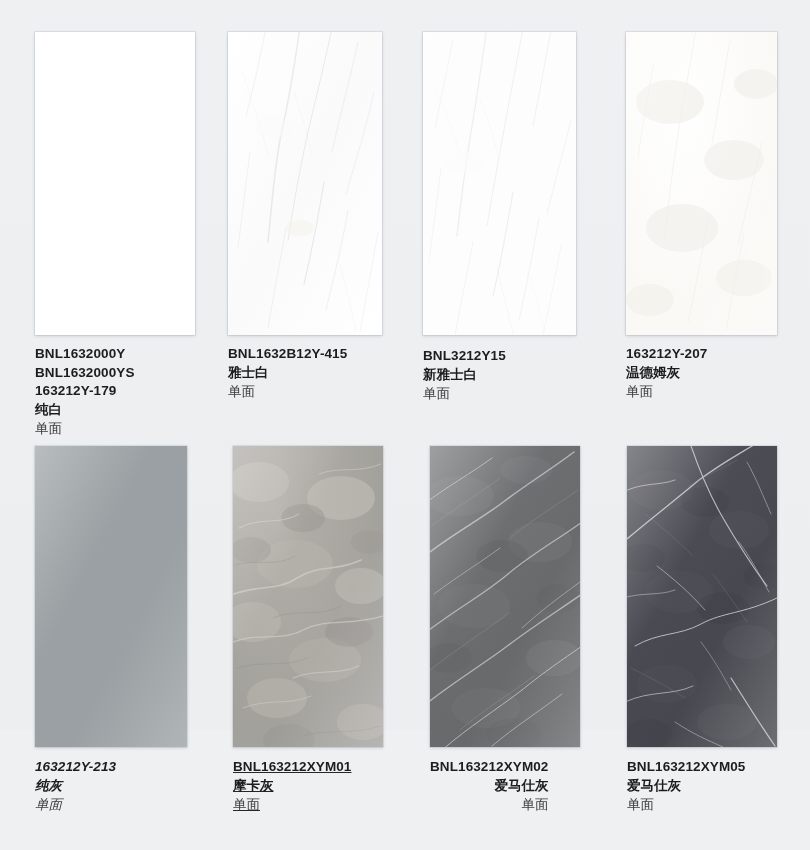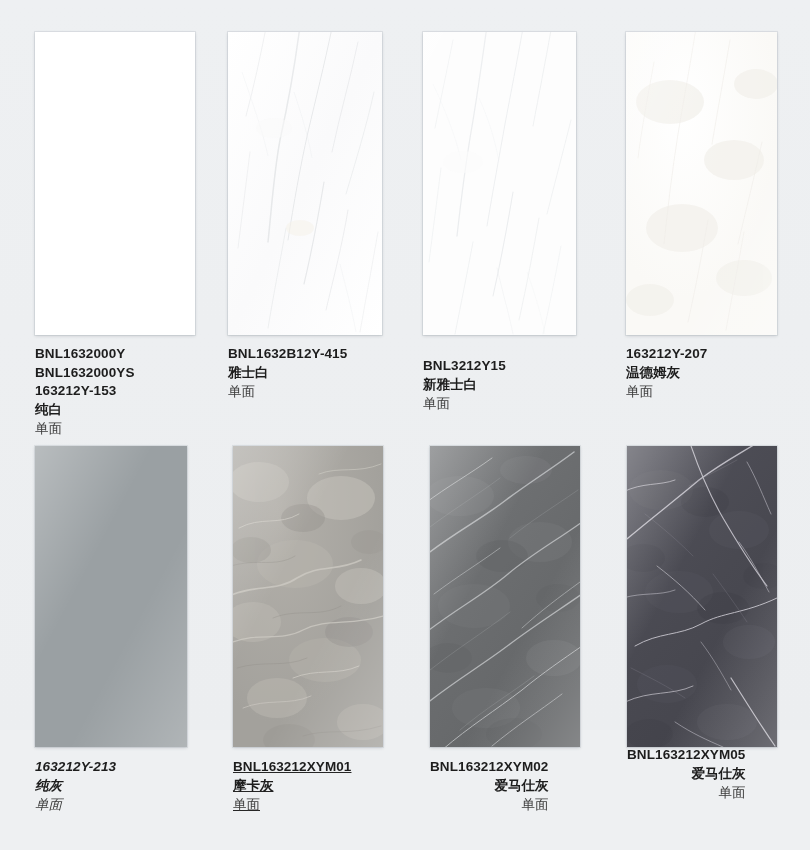--- a/index.html
+++ b/index.html
@@ -96,21 +96,21 @@
 
     <div class="swatch-cell" style="left:35px;">
       <div class="tile" id="tile-1" style="width:160px;height:303px;margin-top:32px;background:#ffffff;">
         <svg class="veins" viewBox="0 0 160 303" preserveAspectRatio="none">
           <rect width="160" height="303" fill="#ffffff"></rect>
         </svg>
       </div>
       <div class="caption" style="top:345px;">
         <div class="code">BNL1632000Y</div>
         <div class="code">BNL1632000YS</div>
-        <div class="code">163212Y-153</div>
+        <div class="code">163212Y-179</div>
         <div class="name">纯白</div>
         <div class="face">单面</div>
       </div>
     </div>
 
     <div class="swatch-cell" style="left:228px;">
       <div class="tile" style="width:154px;height:303px;margin-top:32px;background:#fcfcfc;">
         <svg class="veins" viewBox="0 0 154 303" preserveAspectRatio="none">
           <defs>
             <linearGradient id="g2" x1="0" y1="0" x2="1" y2="1">
@@ -166,21 +166,21 @@
             <path d="M74 236 C 80 262, 86 282, 90 302" stroke-width="0.5"></path>
           </g>
           <g stroke="#f0f2f3" fill="none" stroke-width="0.45" opacity="0.9">
             <path d="M10 52 C 22 78, 32 102, 38 128"></path>
             <path d="M104 240 C 112 262, 118 282, 122 302"></path>
             <path d="M56 66 C 66 88, 72 108, 76 130"></path>
           </g>
           <ellipse cx="40" cy="130" rx="20" ry="11" fill="#fbfbfb" opacity="0.6"></ellipse>
         </svg>
       </div>
-      <div class="caption" style="top:357px;">
+      <div class="caption" style="top:347px;">
         <div class="code">BNL3212Y15</div>
         <div class="name">新雅士白</div>
         <div class="face">单面</div>
       </div>
     </div>
 
     <div class="swatch-cell" style="left:626px;">
       <div class="tile" style="width:151px;height:303px;margin-top:32px;background:#fbfaf8;">
         <svg class="veins" viewBox="0 0 151 303" preserveAspectRatio="none">
           <defs>
@@ -373,21 +373,21 @@
             <path d="M74 196 C 86 212, 94 226, 104 244" stroke-width="0.5"></path>
           </g>
           <g stroke="#8d8b96" fill="none" stroke-width="0.5" opacity="0.55" stroke-linecap="round">
             <path d="M18 68 C 36 82, 50 94, 66 110"></path>
             <path d="M86 128 C 98 144, 108 158, 120 176"></path>
             <path d="M4 222 C 24 232, 40 240, 58 252"></path>
             <path d="M62 40 C 78 30, 92 24, 110 14"></path>
           </g>
         </svg>
       </div>
-      <div class="caption" style="top:300px;text-align:right;">
+      <div class="caption" style="top:312px;">
         <div class="code">BNL163212XYM05</div>
         <div class="name">爱马仕灰</div>
         <div class="face">单面</div>
       </div>
     </div>
 
   </div>
 
 </div>
 

